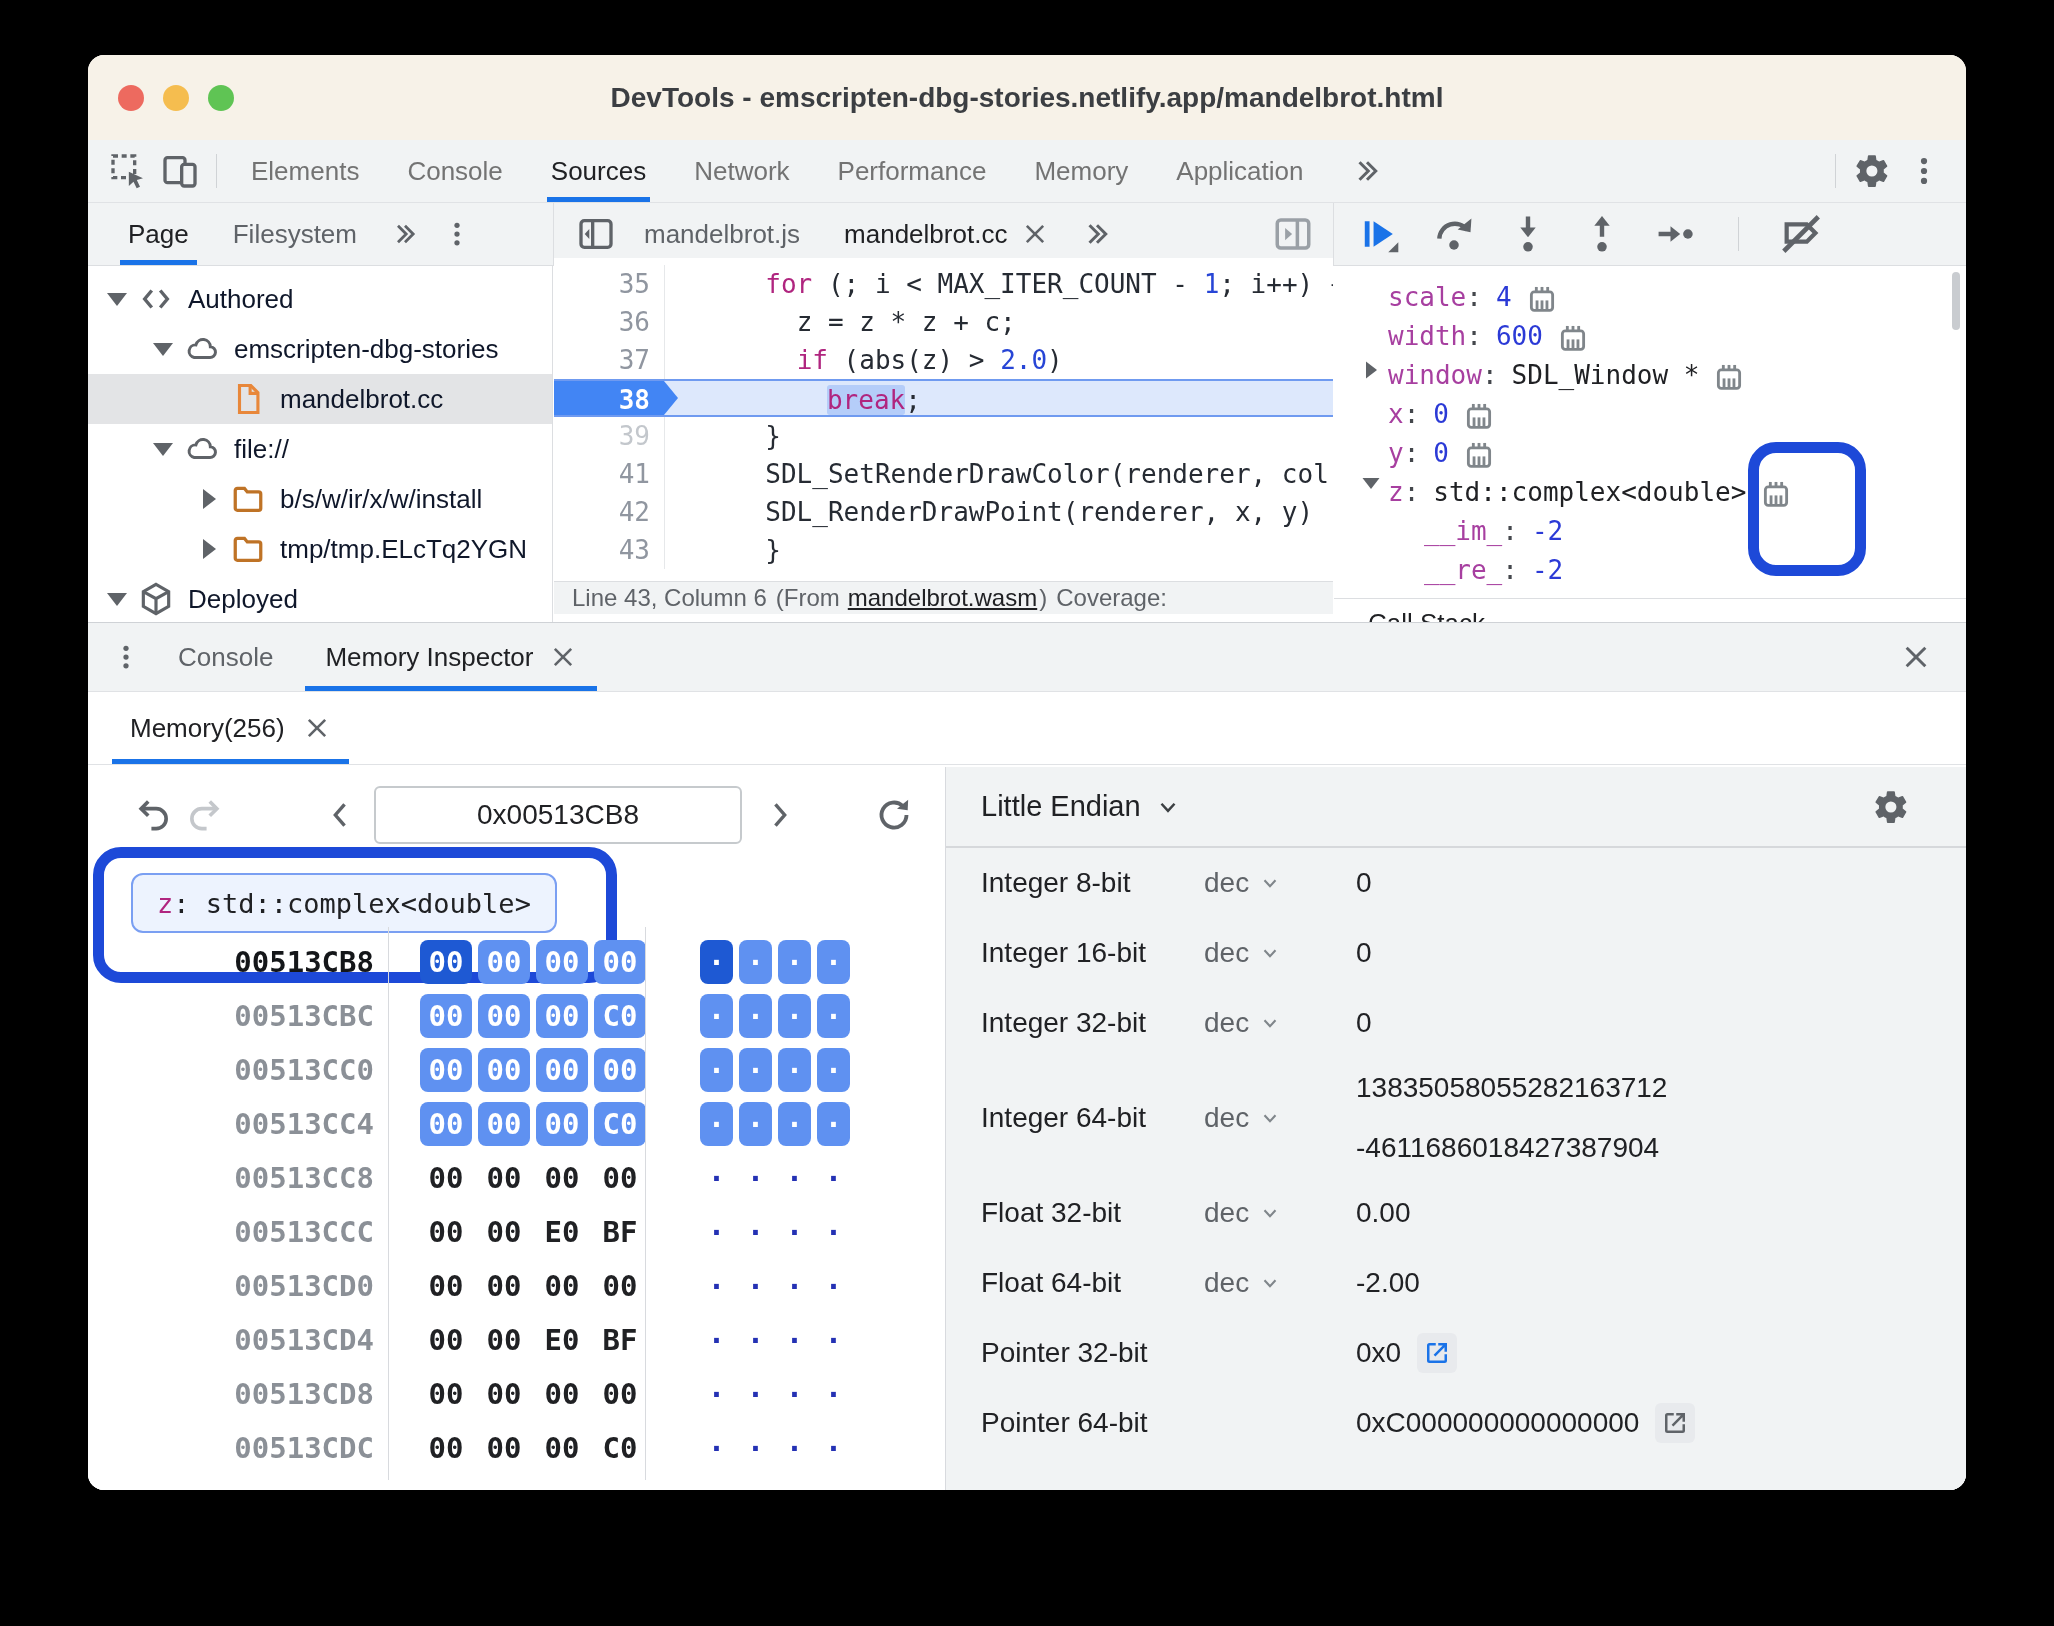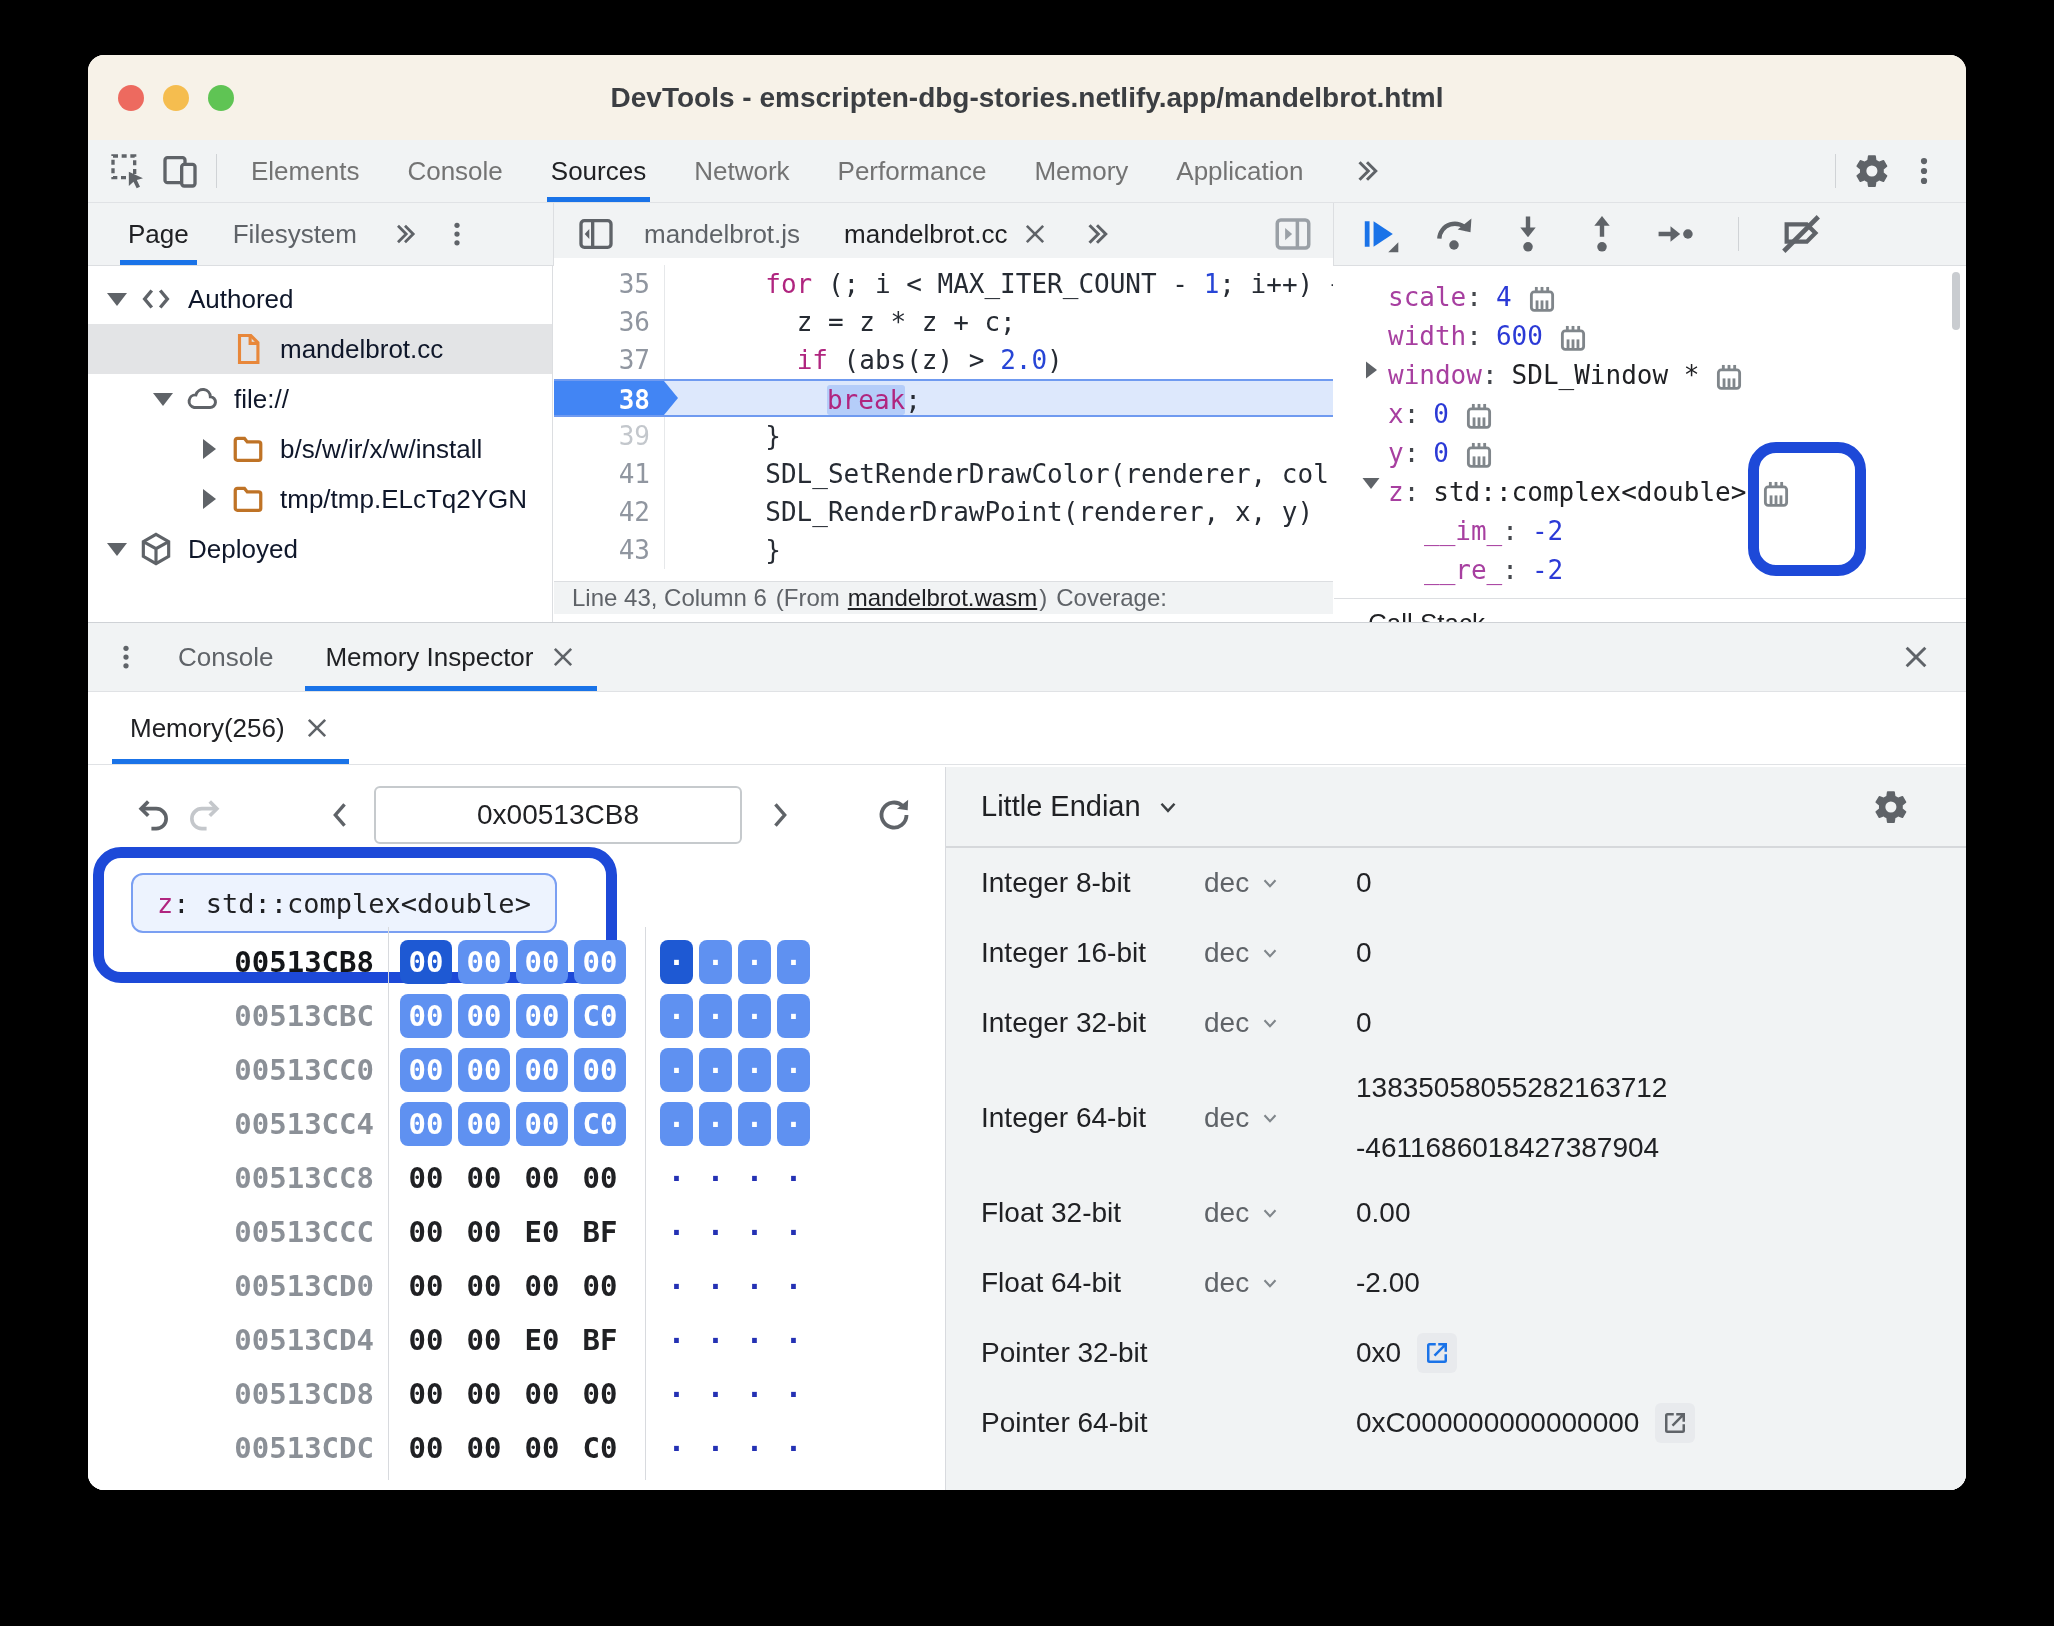--- a/index.html
+++ b/index.html
@@ -75,21 +75,21 @@
   .memtab::after{content:"";position:absolute;left:0;right:0;bottom:0;height:5px;background:#1a73e8;}
   .membody{position:absolute;top:145px;left:0;right:0;bottom:0;}
   .memleft{position:absolute;left:0;top:0;bottom:0;width:857px;background:#fff;}
   .memright{position:absolute;left:857px;top:0;right:0;bottom:0;background:#f1f3f4;border-left:1px solid #d8dade;box-sizing:border-box;}
   .memtoolbar{position:absolute;top:19px;left:0;width:857px;height:58px;display:flex;align-items:center;}
   .addrbox{width:364px;height:54px;background:#fff;border:2px solid #c6cacd;border-radius:6px;display:flex;align-items:center;justify-content:center;font-size:28px;color:#202124;margin-left:16px;}
   .tagpill{position:absolute;left:43px;top:106px;height:56px;padding:0 24px;display:flex;align-items:center;background:#edf3fe;border:2px solid #7a9ff2;border-radius:12px;font-family:"DejaVu Sans Mono",monospace;font-size:27px;color:#202124;}
   .tag-name{color:#b0257f;}
   #callout-tag{left:5px;top:80px;width:502px;height:114px;}
   .hexrows{position:absolute;left:0;top:168px;width:857px;}
-  .hexrow{display:flex;align-items:center;height:54px;font-family:"DejaVu Sans Mono",monospace;font-size:29px;font-weight:600;}
+  .hexrow{display:flex;align-items:center;height:54px;font-family:"DejaVu Sans Mono",monospace;font-size:29px;font-weight:600;gap:20px;}
   .h-addr{width:286px;text-align:right;color:#8b9097;flex:none;}
   .hexrow.current .h-addr{color:#141619;font-weight:700;}
   .h-bytes{display:flex;gap:6px;margin-left:26px;}
   .h-b{width:52px;height:44px;display:flex;align-items:center;justify-content:center;border-radius:8px;color:#202124;}
   .hexrow.hl .h-b{background:#5f91f1;color:#fff;}
   .hexrow .h-b.sel{background:#1e59d3;color:#fff;}
   .h-ascii{display:flex;gap:6px;margin-left:34px;}
   .h-a{width:33px;height:44px;display:flex;align-items:center;justify-content:center;border-radius:8px;color:#2431b4;}
   .h-a span{transform:translateY(-7px);}
   .hexrow.hl .h-a{background:#5f91f1;color:#fff;}
@@ -274,20 +274,31 @@
             <span class="tri-d"></span>
           </span>
           <span class="tree-icon">
             <svg width="38" height="34" viewBox="0 0 24 24">
               <path d="M9 6 L4 12 L9 18" fill="none" stroke="#5f6368" stroke-width="2.4"></path>
               <path d="M15 6 L20 12 L15 18" fill="none" stroke="#5f6368" stroke-width="2.4"></path>
             </svg>
           </span>
           <span>Authored</span>
         </div>
+        <div class="tree-row" style="padding-left: 58px;">
+          <span class="tri-box">
+            <span class="tri-d"></span>
+          </span>
+          <span class="tree-icon">
+            <svg width="42" height="34" viewBox="0 0 24 24">
+              <path d="M6.5 18 h11 a3.8 3.8 0 0 0 .4-7.6 A5.2 5.2 0 0 0 7.7 9.1 A4.5 4.5 0 0 0 6.5 18 Z" fill="none" stroke="#5f6368" stroke-width="2.1"></path>
+            </svg>
+          </span>
+          <span>emscripten-dbg-stories</span>
+        </div>
         <div class="tree-row selected" style="padding-left: 104px;">
           <span class="tri-box"></span>
           <span class="tree-icon">
             <svg width="34" height="38" viewBox="0 0 24 24">
               <path d="M6 2.5 h8 l5 5 v14 h-13 Z" fill="none" stroke="#e8873a" stroke-width="2.2"></path>
               <path d="M13.5 3 v5 h5.5" fill="none" stroke="#e8873a" stroke-width="2.2"></path>
             </svg>
           </span>
           <span>mandelbrot.cc</span>
         </div>

